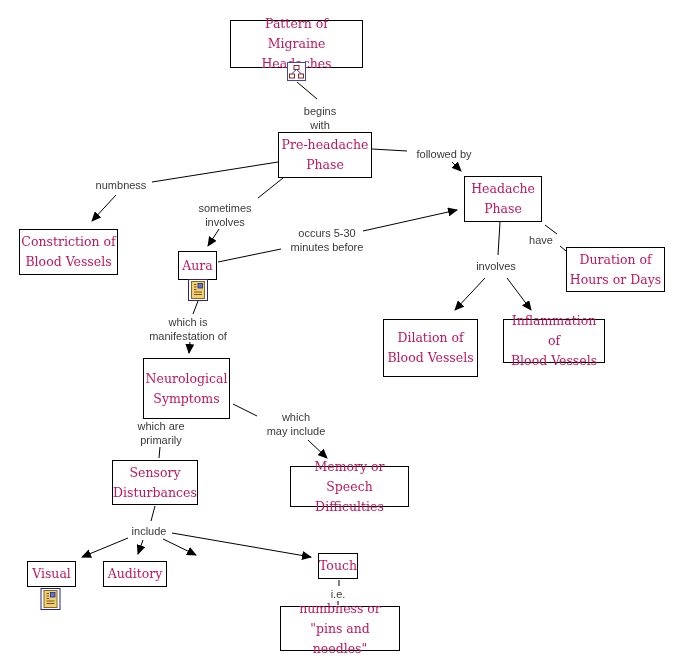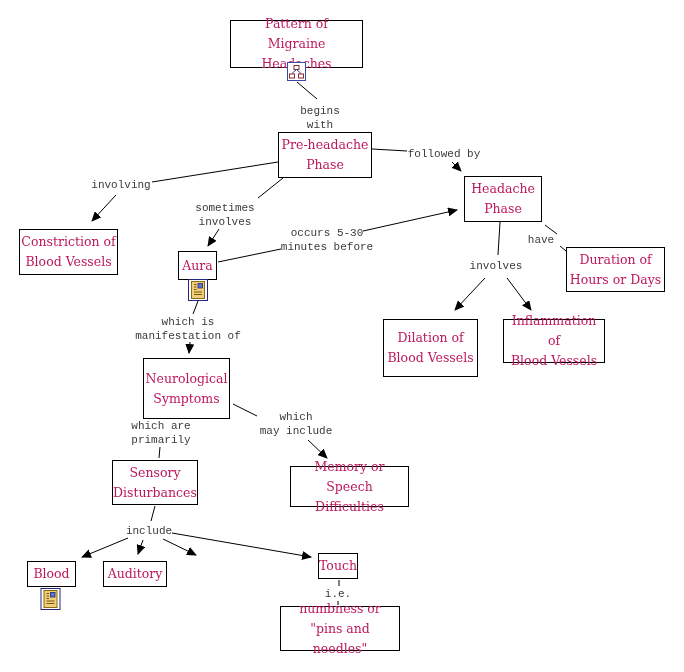--- a/index.html
+++ b/index.html
@@ -23,21 +23,21 @@
     font-family:"DejaVu Serif", serif;
     font-size:12.5px;
     line-height:20px;
     white-space:pre-line;
   }
   .llabel {
     position:absolute;
     transform:translate(-50%,-50%);
     text-align:center;
     color:#3a3a3a;
-    font-family:Liberation Mono, monospace;
+    font-family:Liberation Sans, sans-serif;
     font-size:11px;
     line-height:14px;
     white-space:pre-line;
   }
   .res { position:absolute; }
 </style>
 </head>
 <body>
 
 <div class="canvas">
@@ -118,29 +118,29 @@
   <div class="node" style="left:383px;top:319px;width:95px;height:58px">Dilation of
 Blood Vessels</div>
   <div class="node" style="left:503px;top:319px;width:102px;height:44px">Inflammation of
 Blood Vessels</div>
   <div class="node" style="left:143px;top:358px;width:87px;height:61px">Neurological
 Symptoms</div>
   <div class="node" style="left:112px;top:460px;width:86px;height:45px">Sensory
 Disturbances</div>
   <div class="node" style="left:290px;top:466px;width:119px;height:41px">Memory or
 Speech Difficulties</div>
-  <div class="node" style="left:27px;top:561px;width:49px;height:26px">Blood</div>
+  <div class="node" style="left:27px;top:561px;width:49px;height:26px">Visual</div>
   <div class="node" style="left:103px;top:561px;width:64px;height:26px">Auditory</div>
   <div class="node" style="left:318px;top:553px;width:40px;height:26px">Touch</div>
   <div class="node" style="left:280px;top:606px;width:120px;height:45px">numbness or
 "pins and needles"</div>
 
   <div class="llabel" style="left:320px;top:118px">begins
 with</div>
-  <div class="llabel" style="left:121px;top:185px">involving</div>
+  <div class="llabel" style="left:121px;top:185px">numbness</div>
   <div class="llabel" style="left:444px;top:154px">followed by</div>
   <div class="llabel" style="left:225px;top:215px">sometimes
 involves</div>
   <div class="llabel" style="left:327px;top:240px">occurs 5-30
 minutes before</div>
   <div class="llabel" style="left:541px;top:240px">have</div>
   <div class="llabel" style="left:496px;top:266px">involves</div>
   <div class="llabel" style="left:188px;top:329px">which is
 manifestation of</div>
   <div class="llabel" style="left:161px;top:433px">which are

